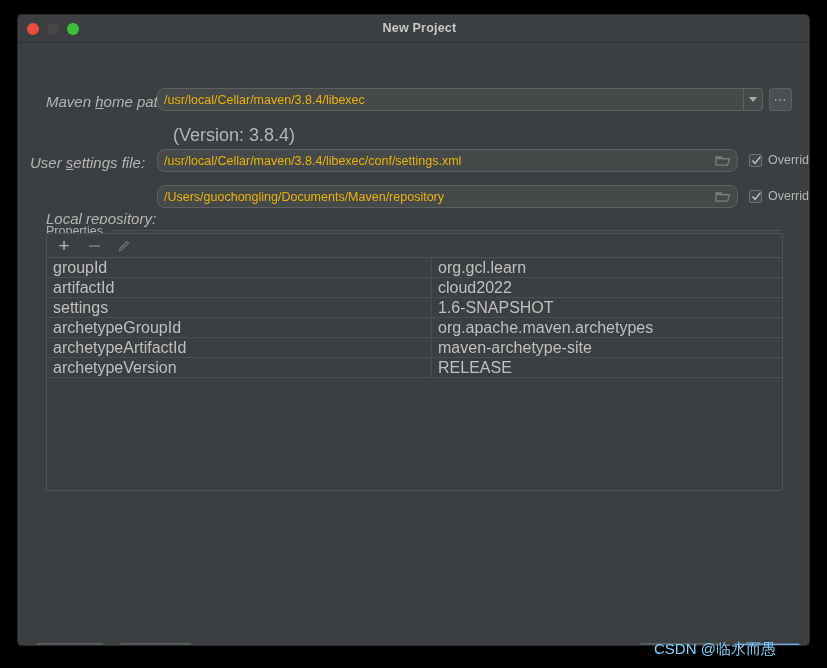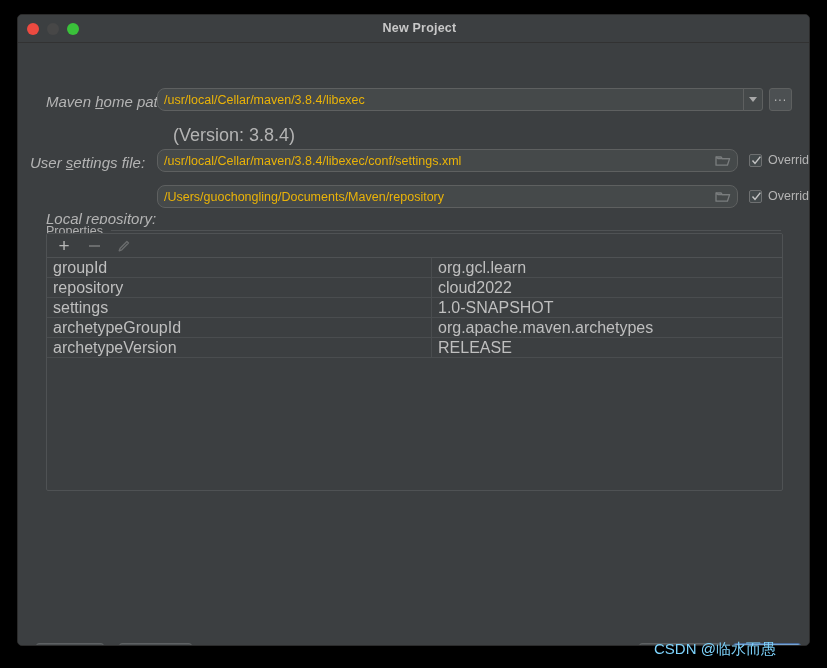--- a/index.html
+++ b/index.html
@@ -362,32 +362,36 @@
           </svg>
         </span>
       </div>
       <table id="prop-table">
         <tbody>
           <tr>
             <td class="k">groupId</td>
             <td class="v">org.gcl.learn</td>
           </tr>
           <tr>
-            <td class="k">repository</td>
+            <td class="k">artifactId</td>
             <td class="v">cloud2022</td>
           </tr>
           <tr>
             <td class="k">settings</td>
-            <td class="v">1.0-SNAPSHOT</td>
+            <td class="v">1.6-SNAPSHOT</td>
           </tr>
           <tr>
             <td class="k">archetypeGroupId</td>
             <td class="v">org.apache.maven.archetypes</td>
           </tr>
           <tr>
+            <td class="k">archetypeArtifactId</td>
+            <td class="v">maven-archetype-site</td>
+          </tr>
+          <tr>
             <td class="k">archetypeVersion</td>
             <td class="v">RELEASE</td>
           </tr>
         </tbody>
       </table>
     </div>
 
     <div class="btn" style="left:18px; top:600px; width:68px;">
       
     </div>

